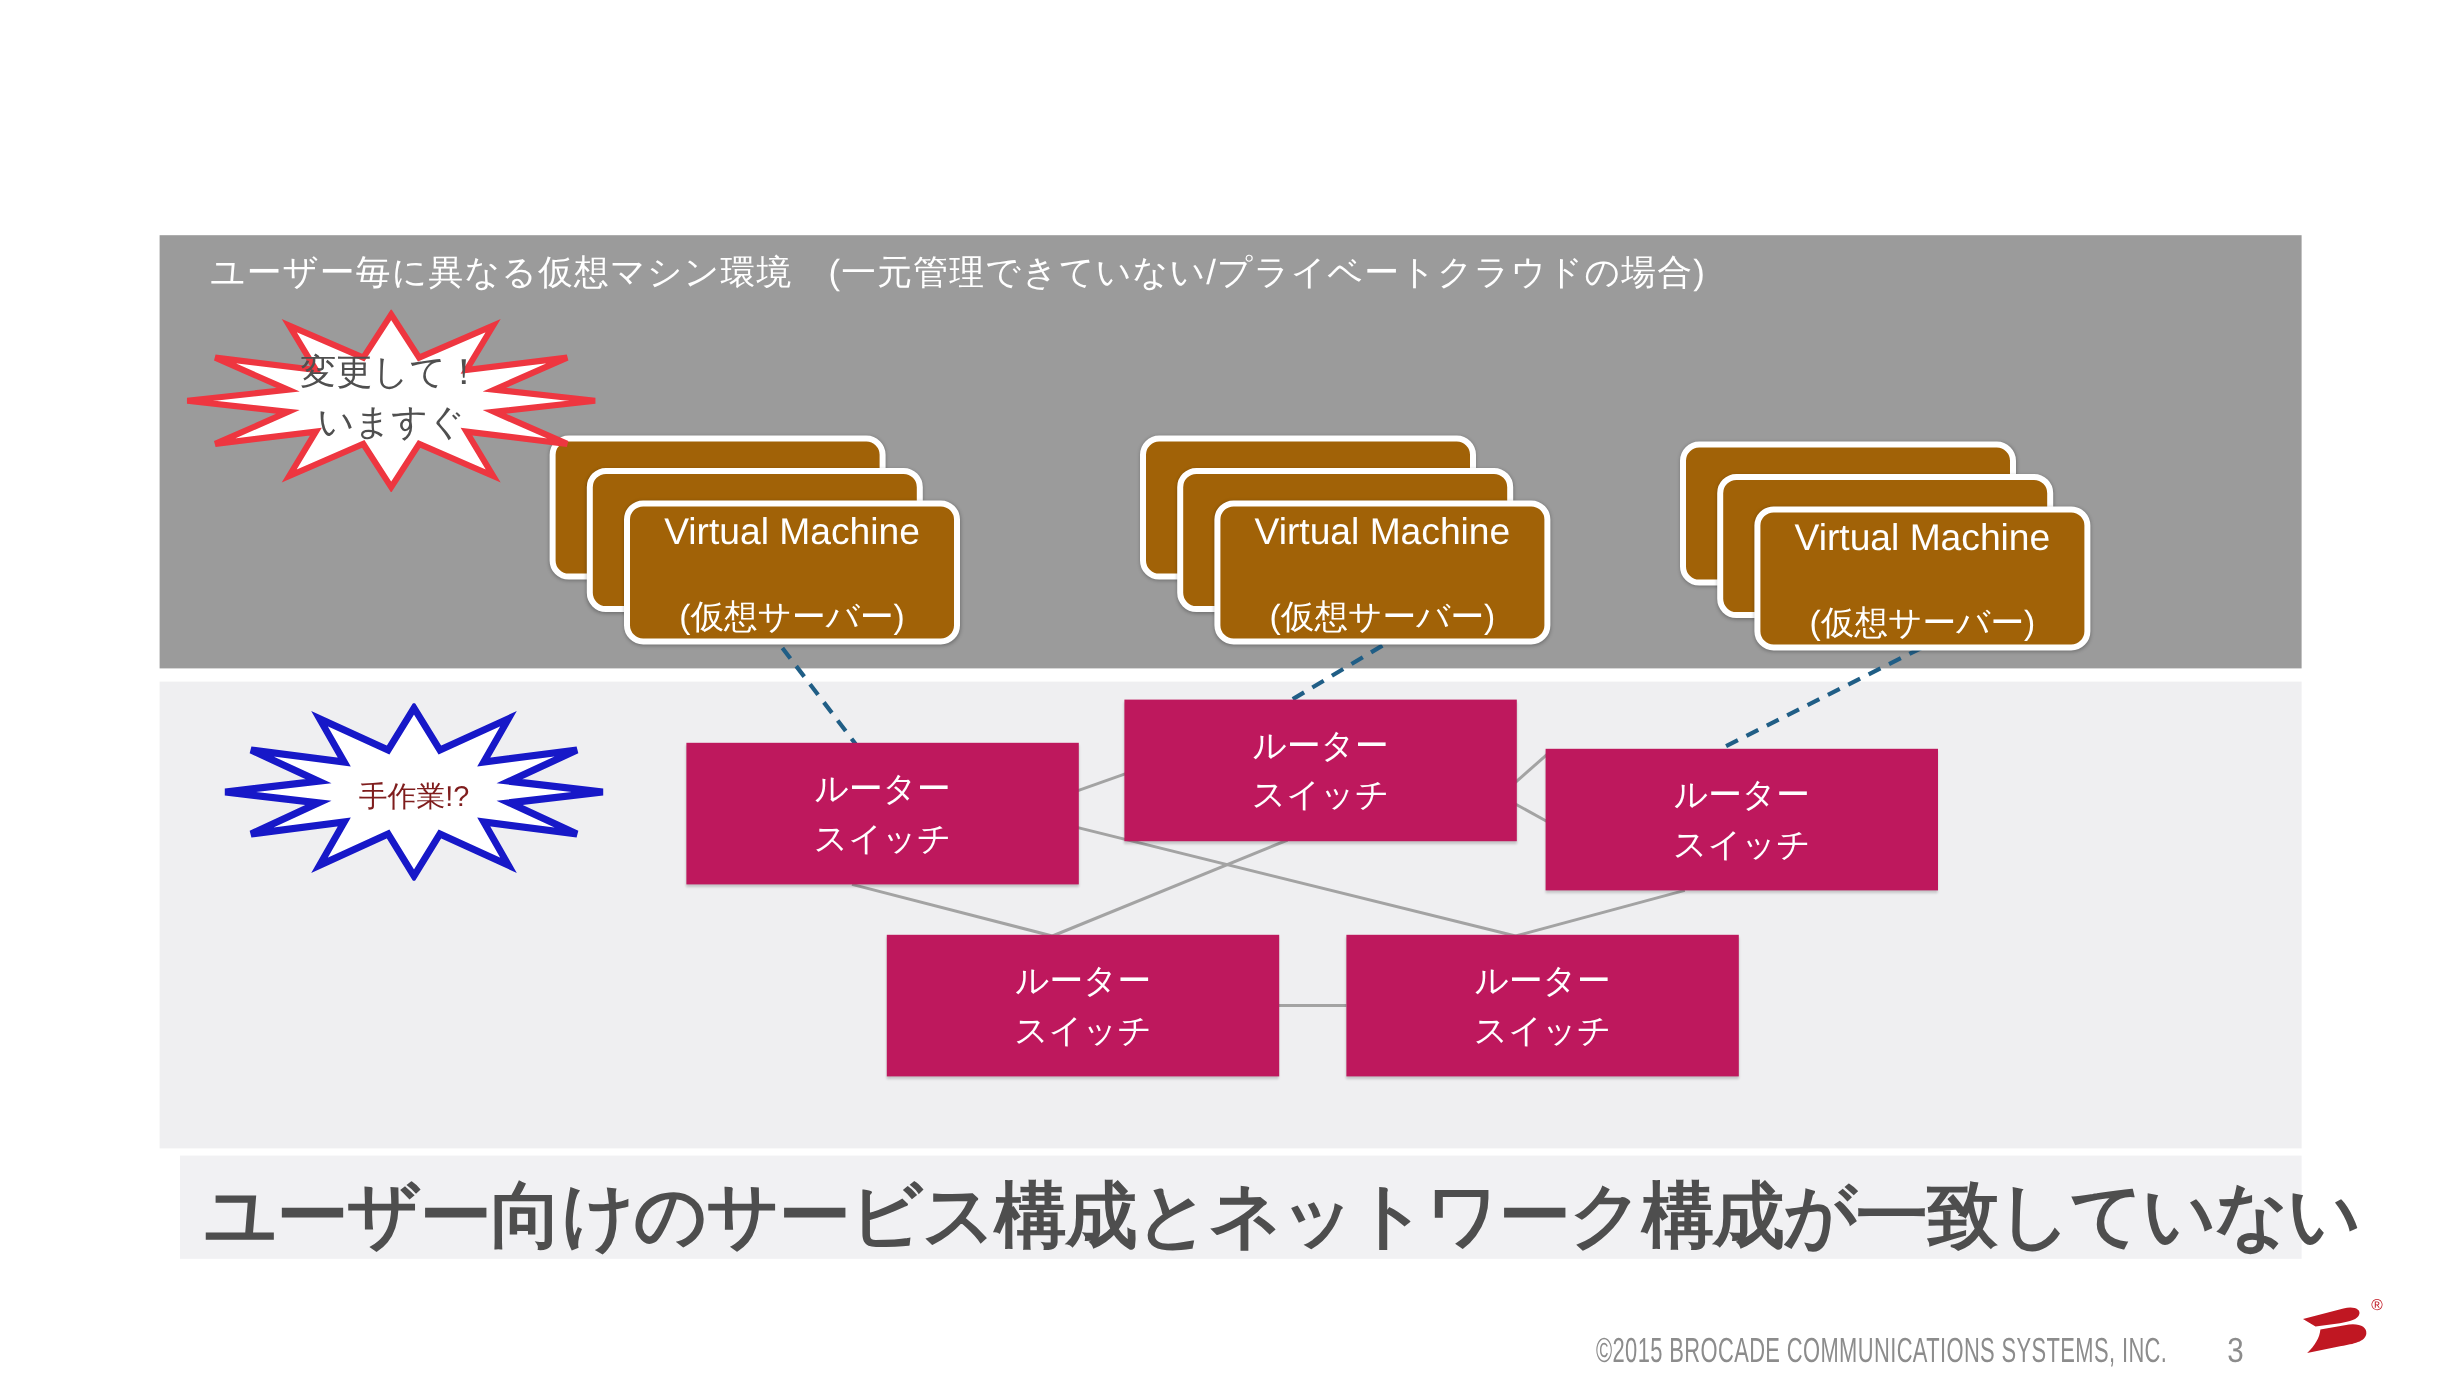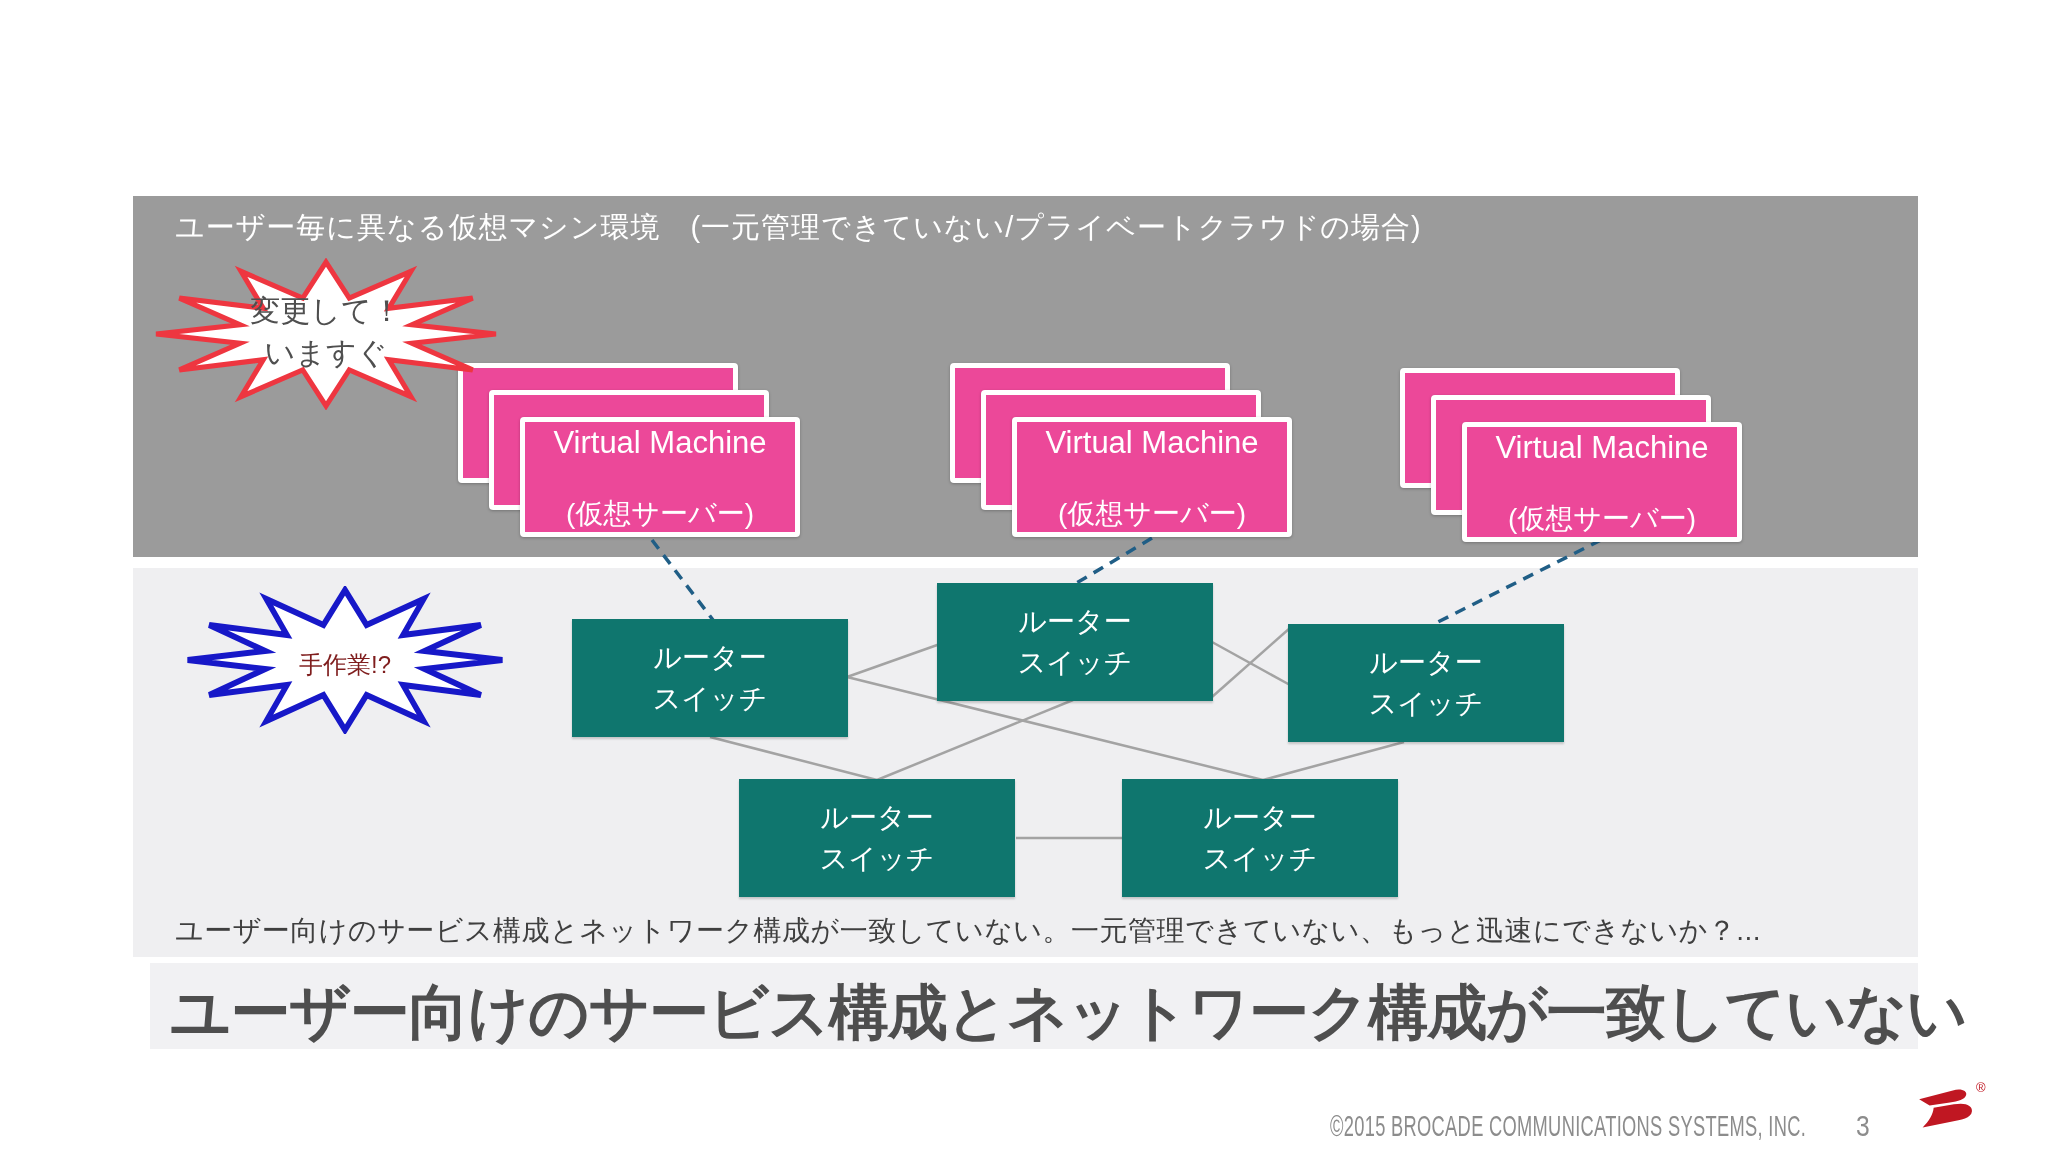--- a/index.html
+++ b/index.html
@@ -31,31 +31,31 @@
   .statement-text{
     left:170px;top:973px;font-size:60px;font-weight:700;color:#4E4E4E;
     letter-spacing:-1px;white-space:nowrap;z-index:2;
   }
 
   
   .wires{left:0;top:0;width:2048px;height:1152px;z-index:1;}
 
   
   .vm-card{
-    position:absolute;width:270px;height:110px;background:#ec4899;
-    border:5px solid #ffffff;border-radius:4px;box-shadow:0 1px 3px rgba(0,0,0,0.25);
+    position:absolute;width:270px;height:110px;background:#a16207;
+    border:5px solid #ffffff;border-radius:16px;box-shadow:0 1px 3px rgba(0,0,0,0.25);
     z-index:2;
   }
   .vm-front{display:flex;flex-direction:column;align-items:center;justify-content:center;color:#ffffff;}
   .vm-line1{font-size:31px;line-height:40px;}
   .vm-line2{font-size:28px;line-height:36px;margin-top:33px;}
 
   
   .router-box{
-    position:absolute;width:276px;height:118px;background:#0f766e;color:#ffffff;
+    position:absolute;width:327px;height:118px;background:#be185d;color:#ffffff;
     display:flex;flex-direction:column;align-items:center;justify-content:center;
     box-shadow:0 2px 2px rgba(0,0,0,0.18);z-index:2;
   }
   .router-box div{font-size:28px;line-height:41px;}
 
   
   .burst-svg{z-index:3;}
   .burst-text{
     z-index:4;text-align:center;color:#4F4F4F;
   }
@@ -158,21 +158,20 @@
   </div>
   <div class="router-box" style="left:739px;top:779px;">
     <div>ルーター</div>
     <div>スイッチ</div>
   </div>
   <div class="router-box" style="left:1122px;top:779px;">
     <div>ルーター</div>
     <div>スイッチ</div>
   </div>
 
-  <div class="abs net-caption">ユーザー向けのサービス構成とネットワーク構成が一致していない。一元管理できていない、もっと迅速にできないか？...</div>
 
   <div class="abs statement-text">ユーザー向けのサービス構成とネットワーク構成が一致していない</div>
 
   <div class="abs footer-copyright">©2015 BROCADE COMMUNICATIONS SYSTEMS, INC.</div>
   <div class="abs footer-page">3</div>
   <svg class="abs logo" viewBox="0 0 100 70">
     <path d="M2,18 L60,3 C75,-1 85,4 83,11 C81,19 69,22 55,24 L20,29 Z" fill="#C01722"></path>
     <path d="M27,33 L62,27 C82,23 94,29 93,39 C92,51 74,54 57,57 L8,67 C19,56 26,45 27,33 Z" fill="#C01722"></path>
   </svg>
   <div class="abs logo-reg">®</div>

